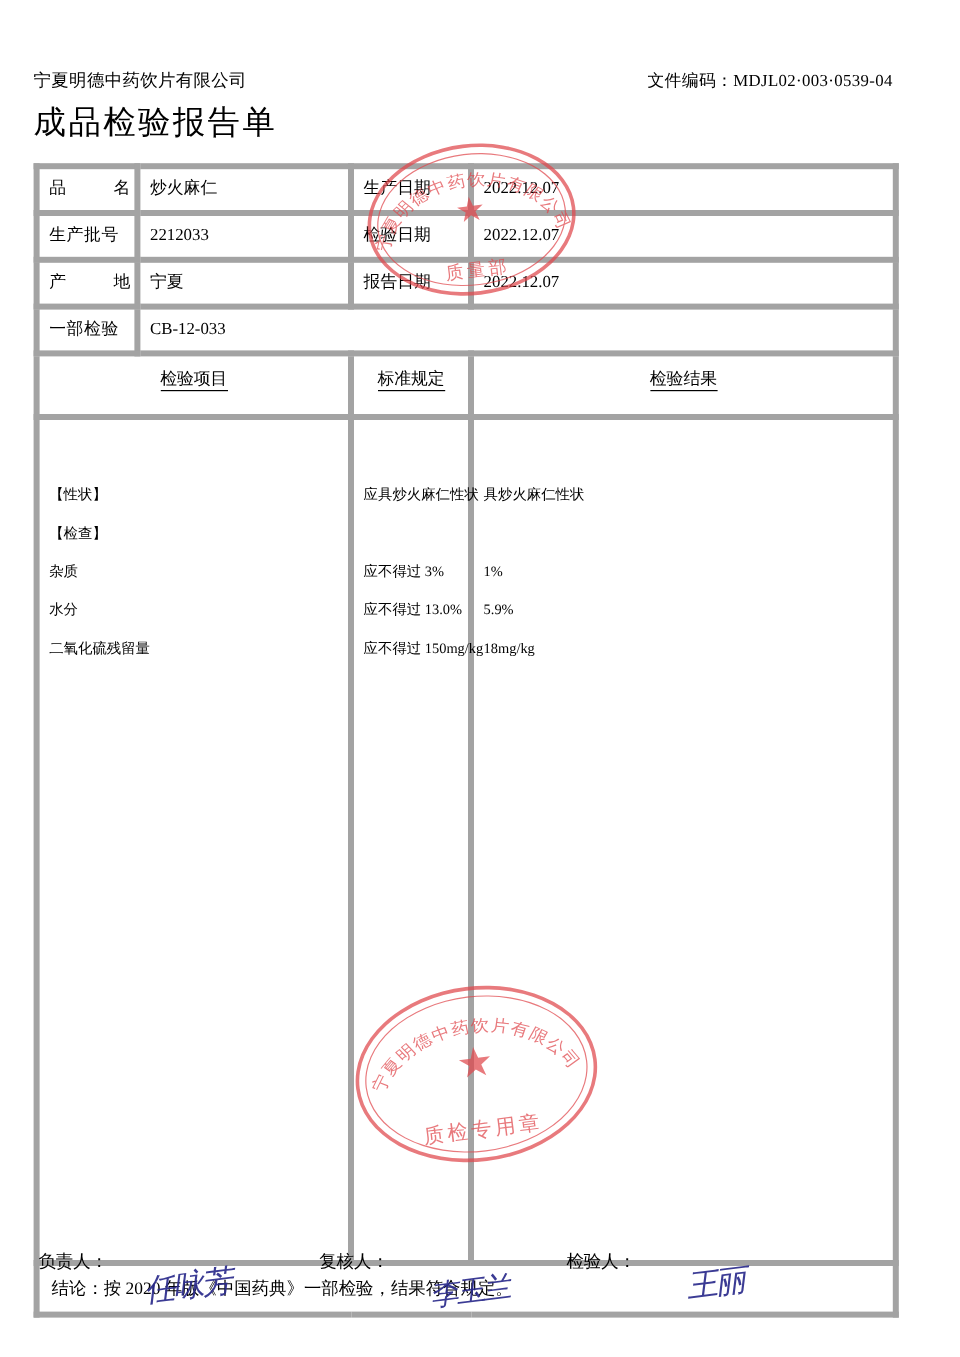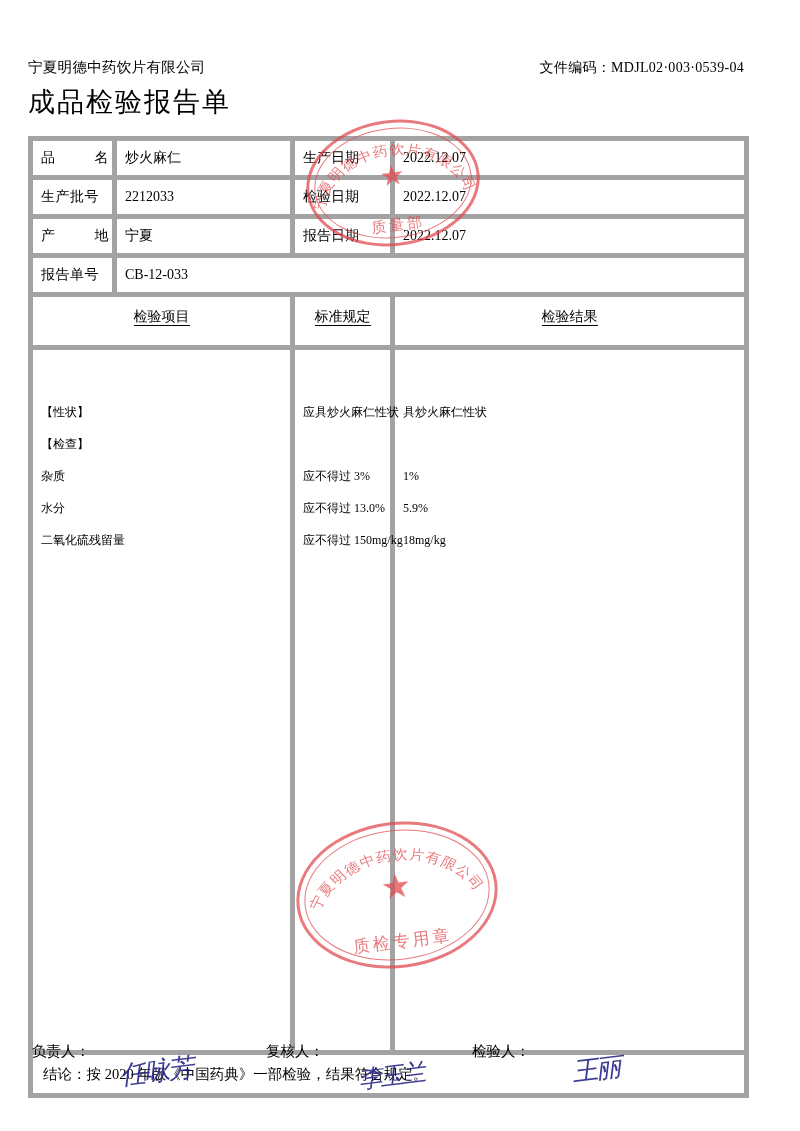--- a/index.html
+++ b/index.html
@@ -232,21 +232,21 @@
           <td class="lbl2">检验日期</td>
           <td class="val-2">2022.12.07</td>
         </tr>
         <tr>
           <td class="lbl"><span class="lbl-spread">产　地</span></td>
           <td class="val-1">宁夏</td>
           <td class="lbl2">报告日期</td>
           <td class="val-2">2022.12.07</td>
         </tr>
         <tr>
-          <td class="lbl">报告单号</td>
+          <td class="lbl">一部检验</td>
           <td colspan="3" class="reportno-val">CB-12-033</td>
         </tr>
 
         <tr class="colhdr">
           <td colspan="2"><span class="u">检验项目</span></td>
           <td colspan="1"><span class="u">标准规定</span></td>
           <td><span class="u">检验结果</span></td>
         </tr>
 
         <tr class="bodyrow">

